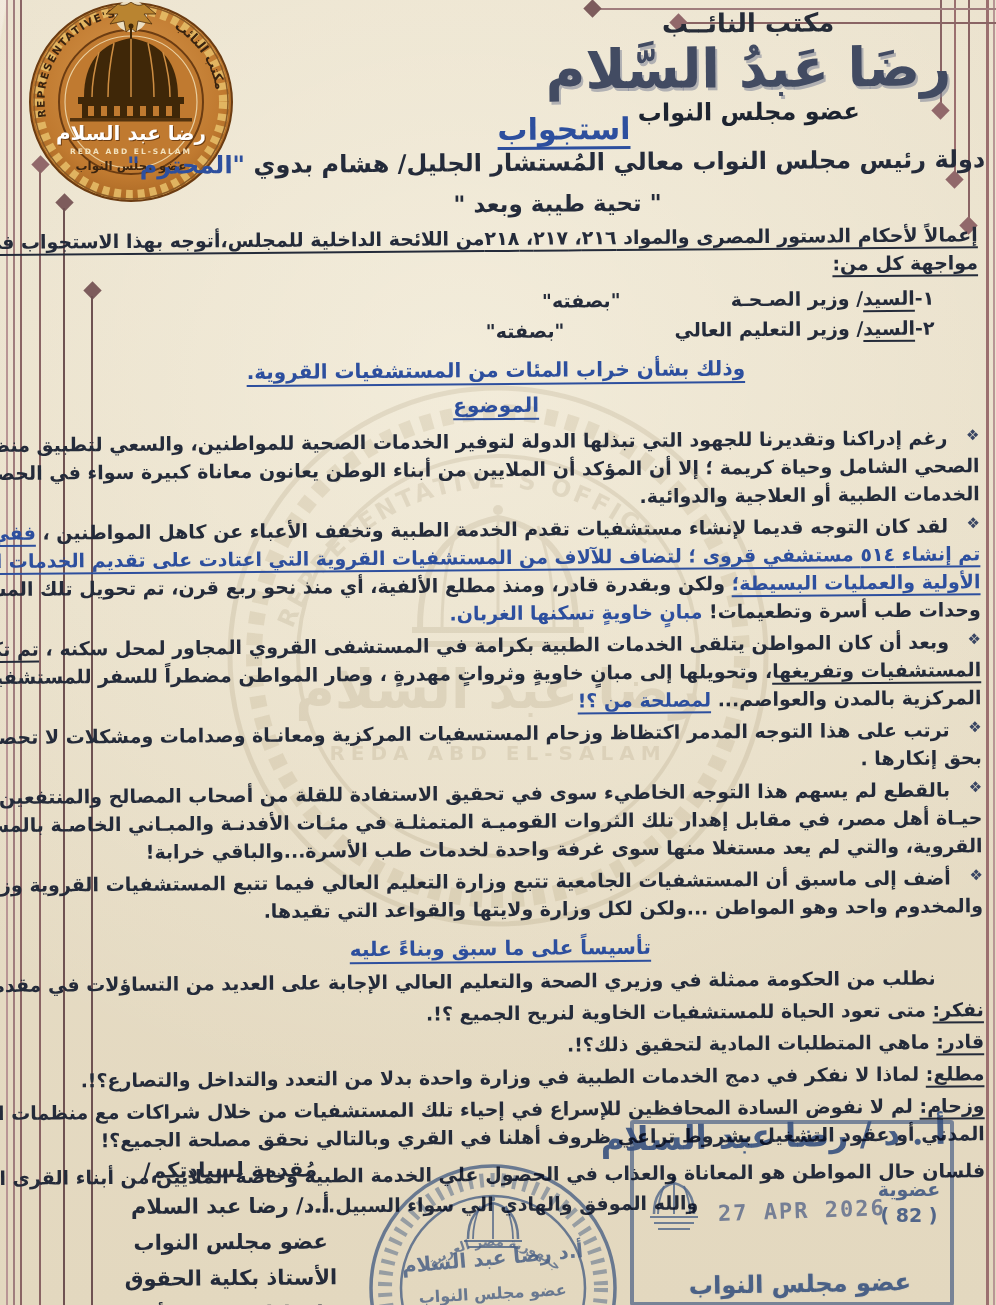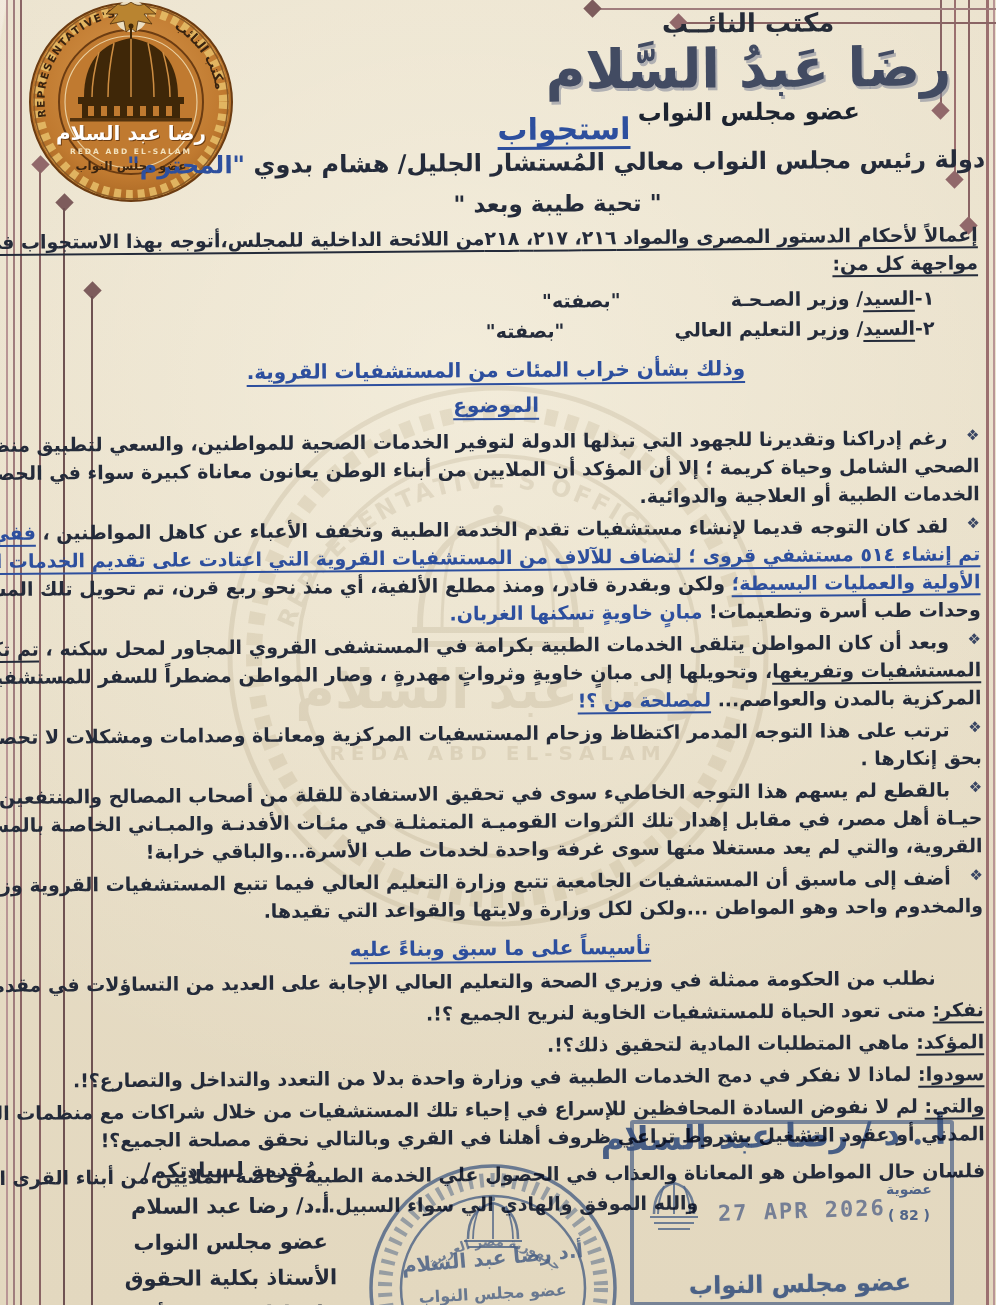--- a/index.html
+++ b/index.html
@@ -68,21 +68,21 @@
   .rect-stamp{position:absolute;left:630px;top:1120px;width:316px;height:178px;
     border:4px solid rgba(62,96,168,.7);border-radius:3px;}
   .rs-sig{position:absolute;top:-8px;right:4px;left:2px;text-align:center;white-space:nowrap;
     font-size:33px;font-weight:bold;color:rgba(44,80,160,.92);direction:rtl;
     transform:rotate(-1.2deg);font-family:"DejaVu Serif","DejaVu Sans",serif;}
   .rs-dome{position:absolute;left:8px;top:50px;}
   .rs-date{position:absolute;left:84px;top:74px;font-family:"DejaVu Sans Mono",monospace;
     font-size:22px;font-weight:bold;letter-spacing:2px;color:rgba(92,115,180,.85);
     transform:rotate(-2deg);white-space:nowrap;}
   .rs-memb{position:absolute;right:4px;top:52px;width:74px;text-align:center;direction:rtl;
-    font-size:14px;font-weight:bold;color:rgba(52,88,165,.9);line-height:26px;}
+    font-size:19px;font-weight:bold;color:rgba(52,88,165,.9);line-height:26px;}
   .rs-title{position:absolute;bottom:4px;left:24px;right:8px;text-align:center;direction:rtl;
     font-size:24px;font-weight:bold;color:rgba(52,88,165,.85);transform:rotate(-1deg);
     text-shadow:0 0 1px rgba(52,88,165,.6);white-space:nowrap;}
   .wm{position:absolute;left:220px;top:378px;opacity:.15;}
 </style>
 </head>
 <body>
 
 <div class="page">
 
@@ -243,27 +243,27 @@
       <div class="ln subject basis">تأسيساً على ما سبق وبناءً عليه</div>
 
       <div class="intro">
         <div class="ln">نطلب من الحكومة ممثلة في وزيري الصحة والتعليم العالي الإجابة على العديد من التساؤلات في مقدمتها :</div>
       </div>
 
       <div class="q">
         <div class="ln"><span class="u">نفكر:</span><span>  متى تعود الحياة للمستشفيات الخاوية لنريح الجميع ؟!.</span></div>
       </div>
       <div class="q">
-        <div class="ln"><span class="u">المؤكد:</span><span> ماهي المتطلبات المادية لتحقيق ذلك؟!.</span></div>
+        <div class="ln"><span class="u">قادر:</span><span> ماهي المتطلبات المادية لتحقيق ذلك؟!.</span></div>
       </div>
       <div class="q">
-        <div class="ln"><span class="u">سودوا:</span><span> لماذا لا نفكر في دمج الخدمات الطبية في وزارة واحدة بدلا من التعدد والتداخل والتصارع؟!.</span></div>
+        <div class="ln"><span class="u">مطلع:</span><span> لماذا لا نفكر في دمج الخدمات الطبية في وزارة واحدة بدلا من التعدد والتداخل والتصارع؟!.</span></div>
       </div>
       <div class="q">
-        <div class="ln"><span class="u">والتي:</span><span> لم لا نفوض السادة المحافظين للإسراع في إحياء تلك المستشفيات من خلال شراكات مع منظمات المجتمع</span></div>
+        <div class="ln"><span class="u">وزحام:</span><span> لم لا نفوض السادة المحافظين للإسراع في إحياء تلك المستشفيات من خلال شراكات مع منظمات المجتمع</span></div>
         <div class="ln">المدني أو عقود التشغيل بشروط تراعي ظروف أهلنا في القري وبالتالي نحقق مصلحة الجميع؟!</div>
       </div>
 
       <div class="ln closing1">فلسان حال المواطن هو المعاناة والعذاب في الحصول علي الخدمة الطبية وخاصة الملايين من أبناء القرى المصرية.</div>
       <div class="ln closing2">والله الموفق والهادي الي سواء السبيل...،</div>
     </div>
 
     <div class="sigblock">
       <div>مُقدمة لسيادتكم/</div>
       <div>أ.د/ رضا عبد السلام</div>

